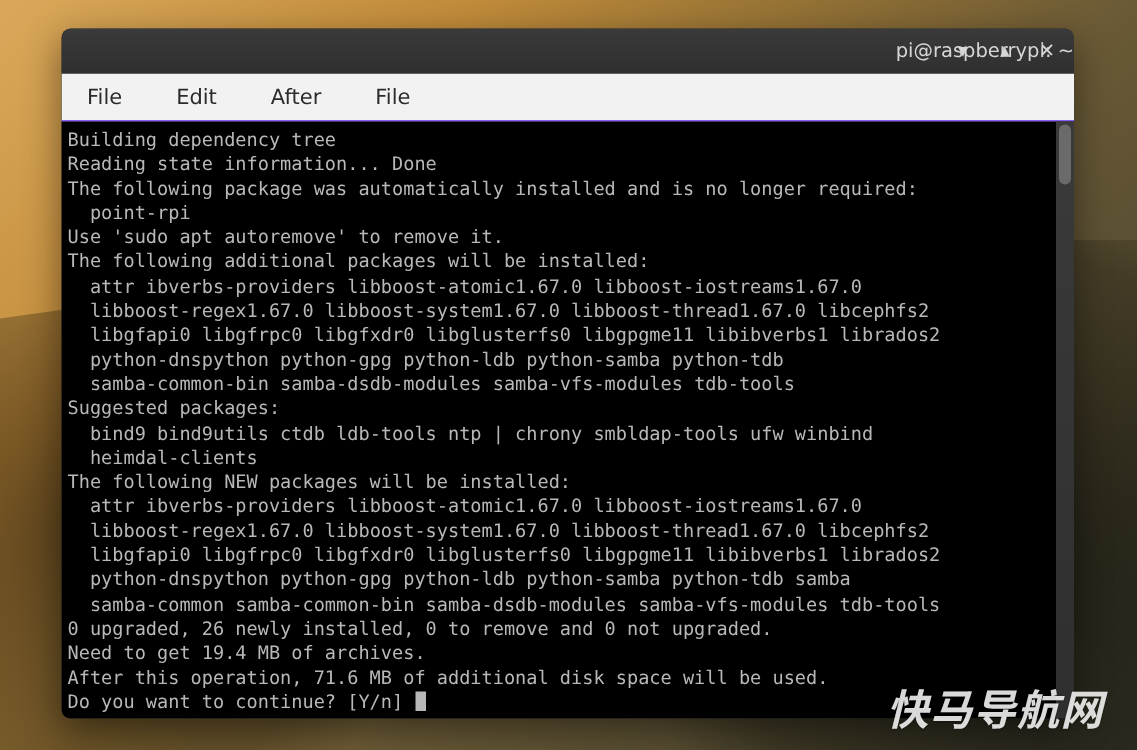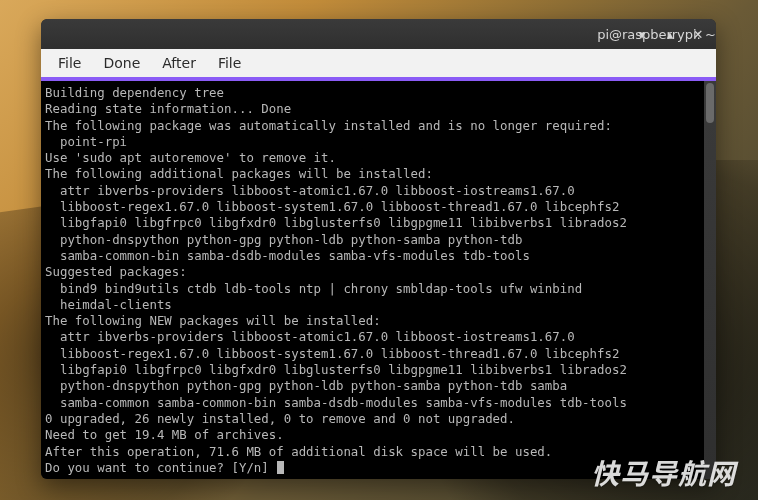--- a/index.html
+++ b/index.html
@@ -57,22 +57,22 @@
     border-radius: 3px;
     cursor: pointer;
   }
 
   .menubar {
     height: 32px;
     background: #f2f2f2;
     display: flex;
     align-items: center;
     padding: 0 8px;
-    gap: 4px;
-    border-bottom: 4px solid #8b5cf6;
+    gap: 18px;
+    border-bottom: 1px solid #8b5cf6;
     user-select: none;
   }
   .menubar .mi {
     padding: 4px 9px;
     color: #2b2b2b;
     font-size: 14px;
     border-radius: 3px;
     cursor: pointer;
   }
 
@@ -140,21 +140,21 @@
           <span>▴</span>
         </div>
       <div class="tc close">
           <span>✕</span>
         </div>
     </div>
   </div>
 
   <div class="menubar">
     <div class="mi">File</div>
-    <div class="mi">Done</div>
+    <div class="mi">Edit</div>
     <div class="mi">After</div>
     <div class="mi">File</div>
   </div>
 
   <div class="terminal-wrap">
     <div class="terminal" id="terminal"><div>Building dependency tree</div><div>Reading state information... Done</div><div>The following package was automatically installed and is no longer required:</div><div>  point-rpi</div><div>Use 'sudo apt autoremove' to remove it.</div><div>The following additional packages will be installed:</div><div>  attr ibverbs-providers libboost-atomic1.67.0 libboost-iostreams1.67.0</div><div>  libboost-regex1.67.0 libboost-system1.67.0 libboost-thread1.67.0 libcephfs2</div><div>  libgfapi0 libgfrpc0 libgfxdr0 libglusterfs0 libgpgme11 libibverbs1 librados2</div><div>  python-dnspython python-gpg python-ldb python-samba python-tdb</div><div>  samba-common-bin samba-dsdb-modules samba-vfs-modules tdb-tools</div><div>Suggested packages:</div><div>  bind9 bind9utils ctdb ldb-tools ntp | chrony smbldap-tools ufw winbind</div><div>  heimdal-clients</div><div>The following NEW packages will be installed:</div><div>  attr ibverbs-providers libboost-atomic1.67.0 libboost-iostreams1.67.0</div><div>  libboost-regex1.67.0 libboost-system1.67.0 libboost-thread1.67.0 libcephfs2</div><div>  libgfapi0 libgfrpc0 libgfxdr0 libglusterfs0 libgpgme11 libibverbs1 librados2</div><div>  python-dnspython python-gpg python-ldb python-samba python-tdb samba</div><div>  samba-common samba-common-bin samba-dsdb-modules samba-vfs-modules tdb-tools</div><div>0 upgraded, 26 newly installed, 0 to remove and 0 not upgraded.</div><div>Need to get 19.4 MB of archives.</div><div>After this operation, 71.6 MB of additional disk space will be used.</div><div>Do you want to continue? [Y/n] <span class="cursor"></span></div></div>
     <div class="scrollbar">
       <div class="thumb"></div>
     </div>
   </div>

